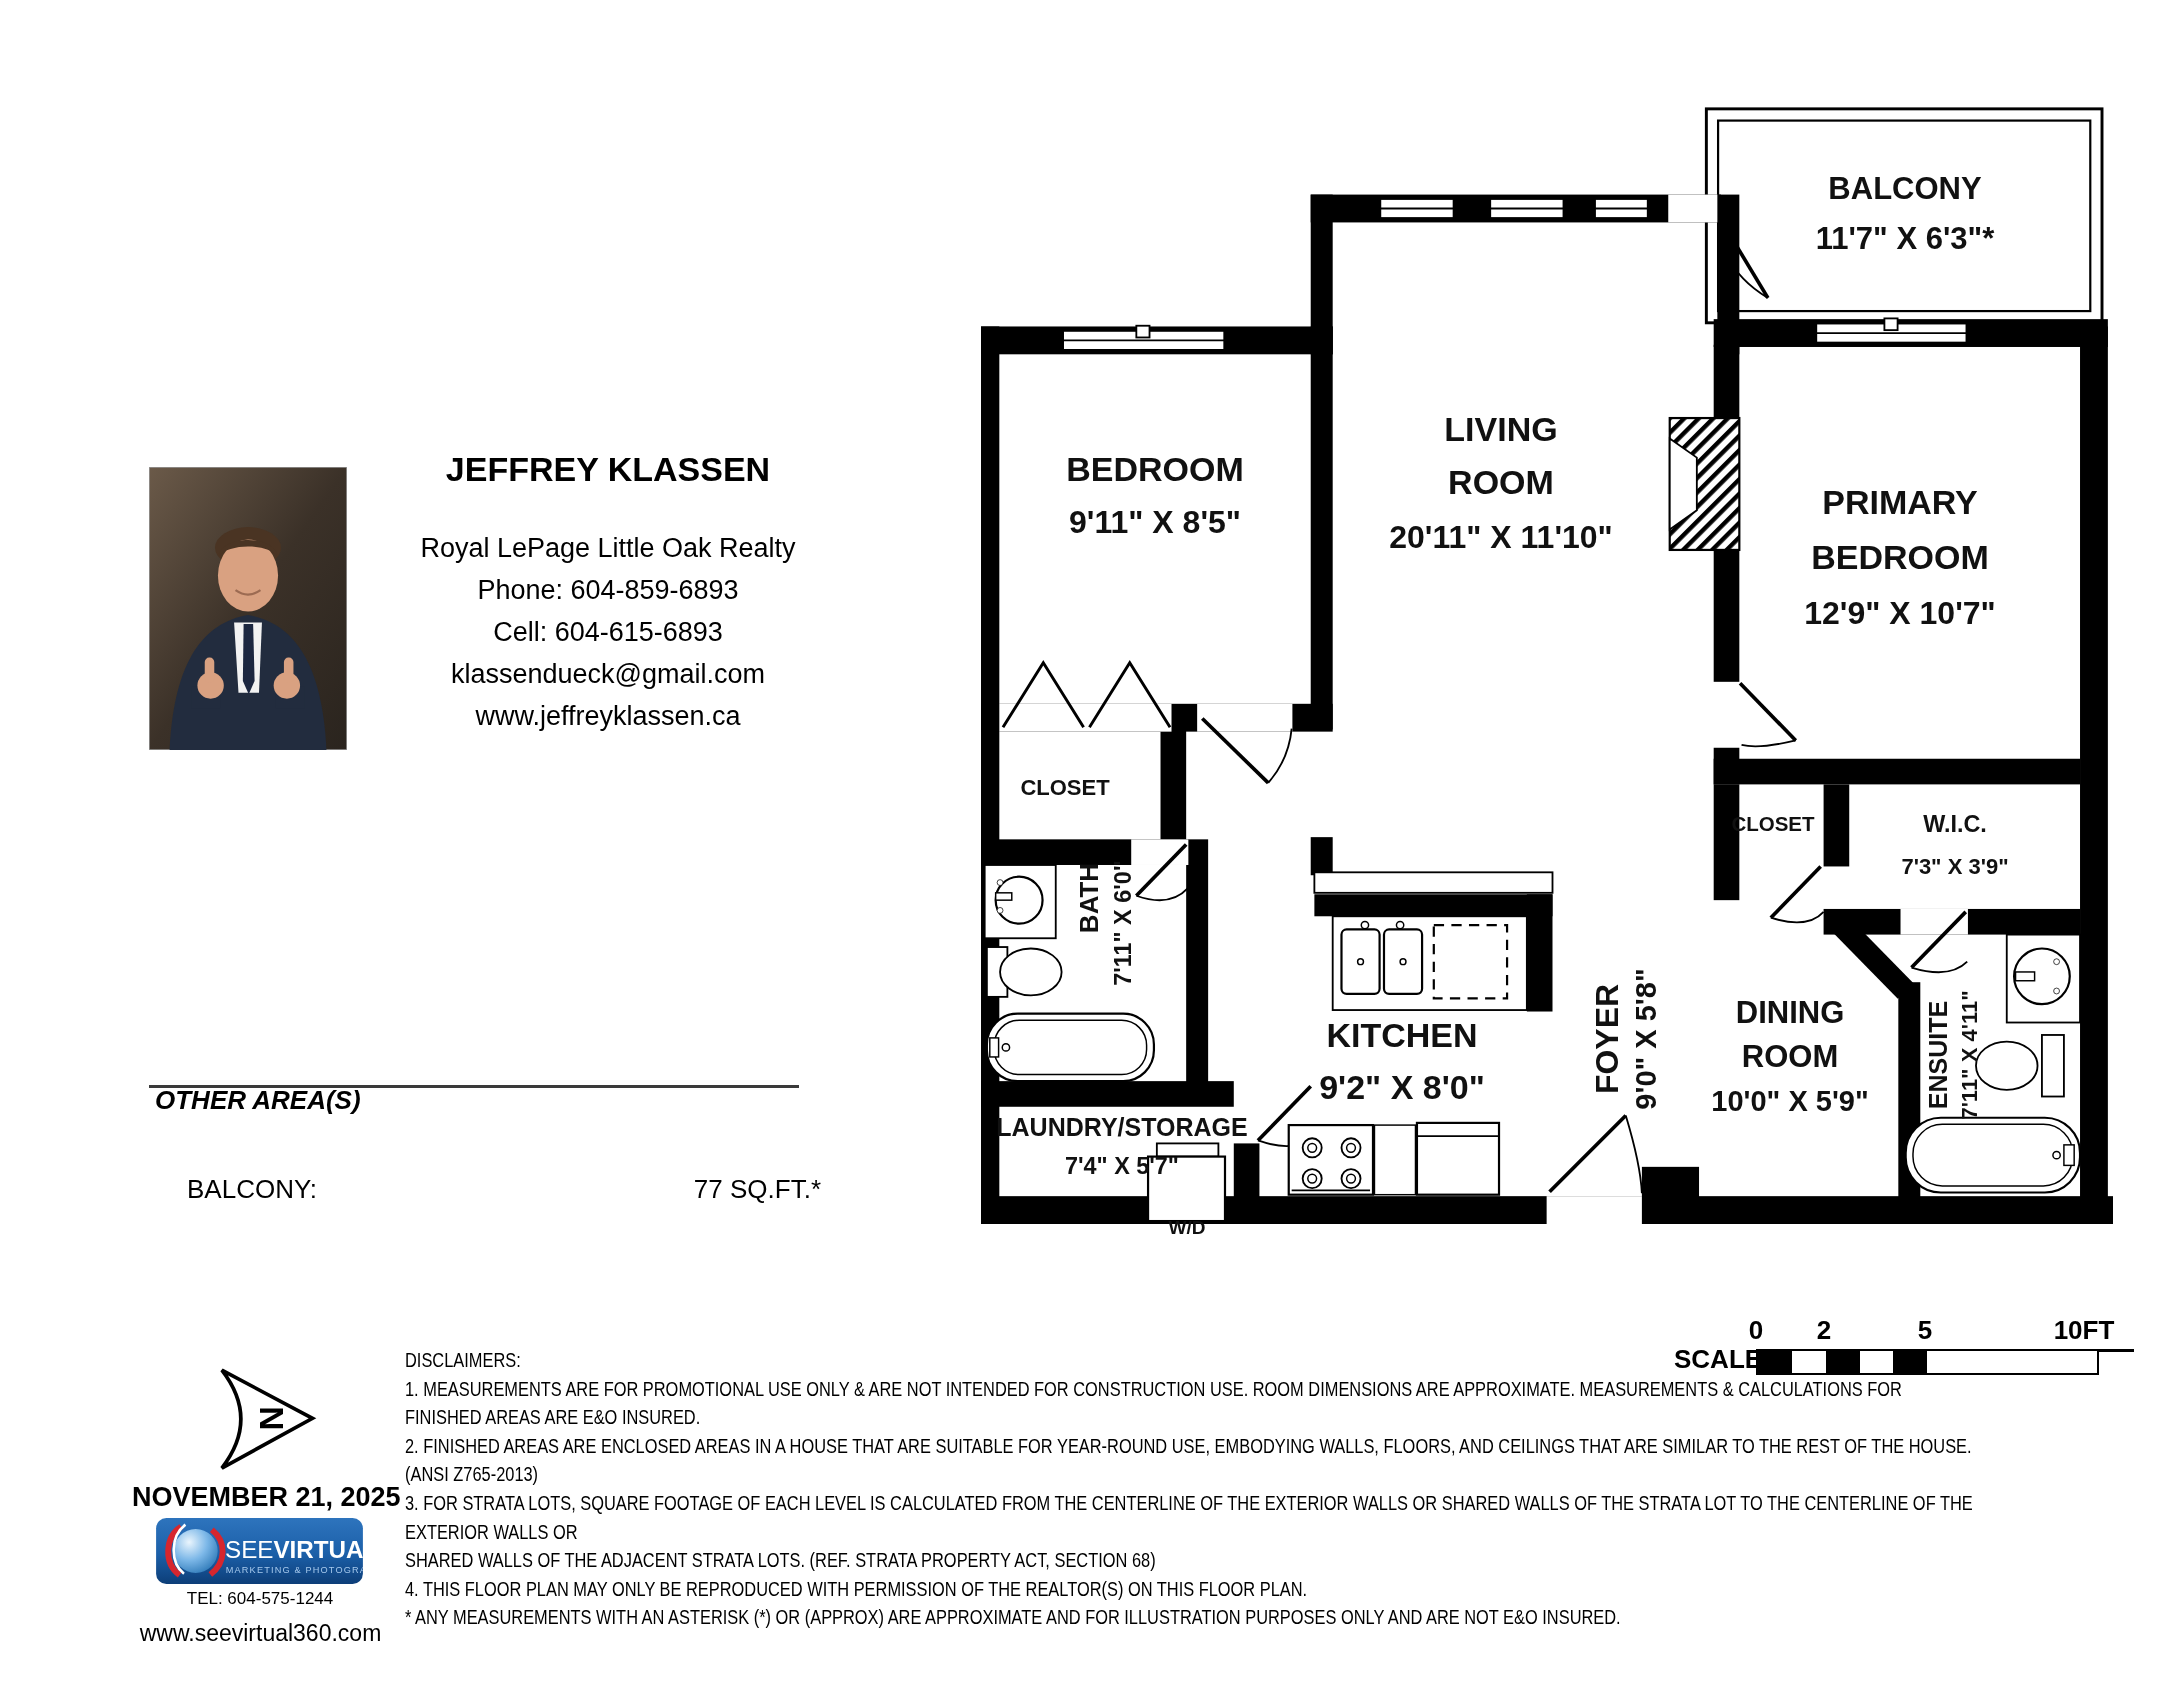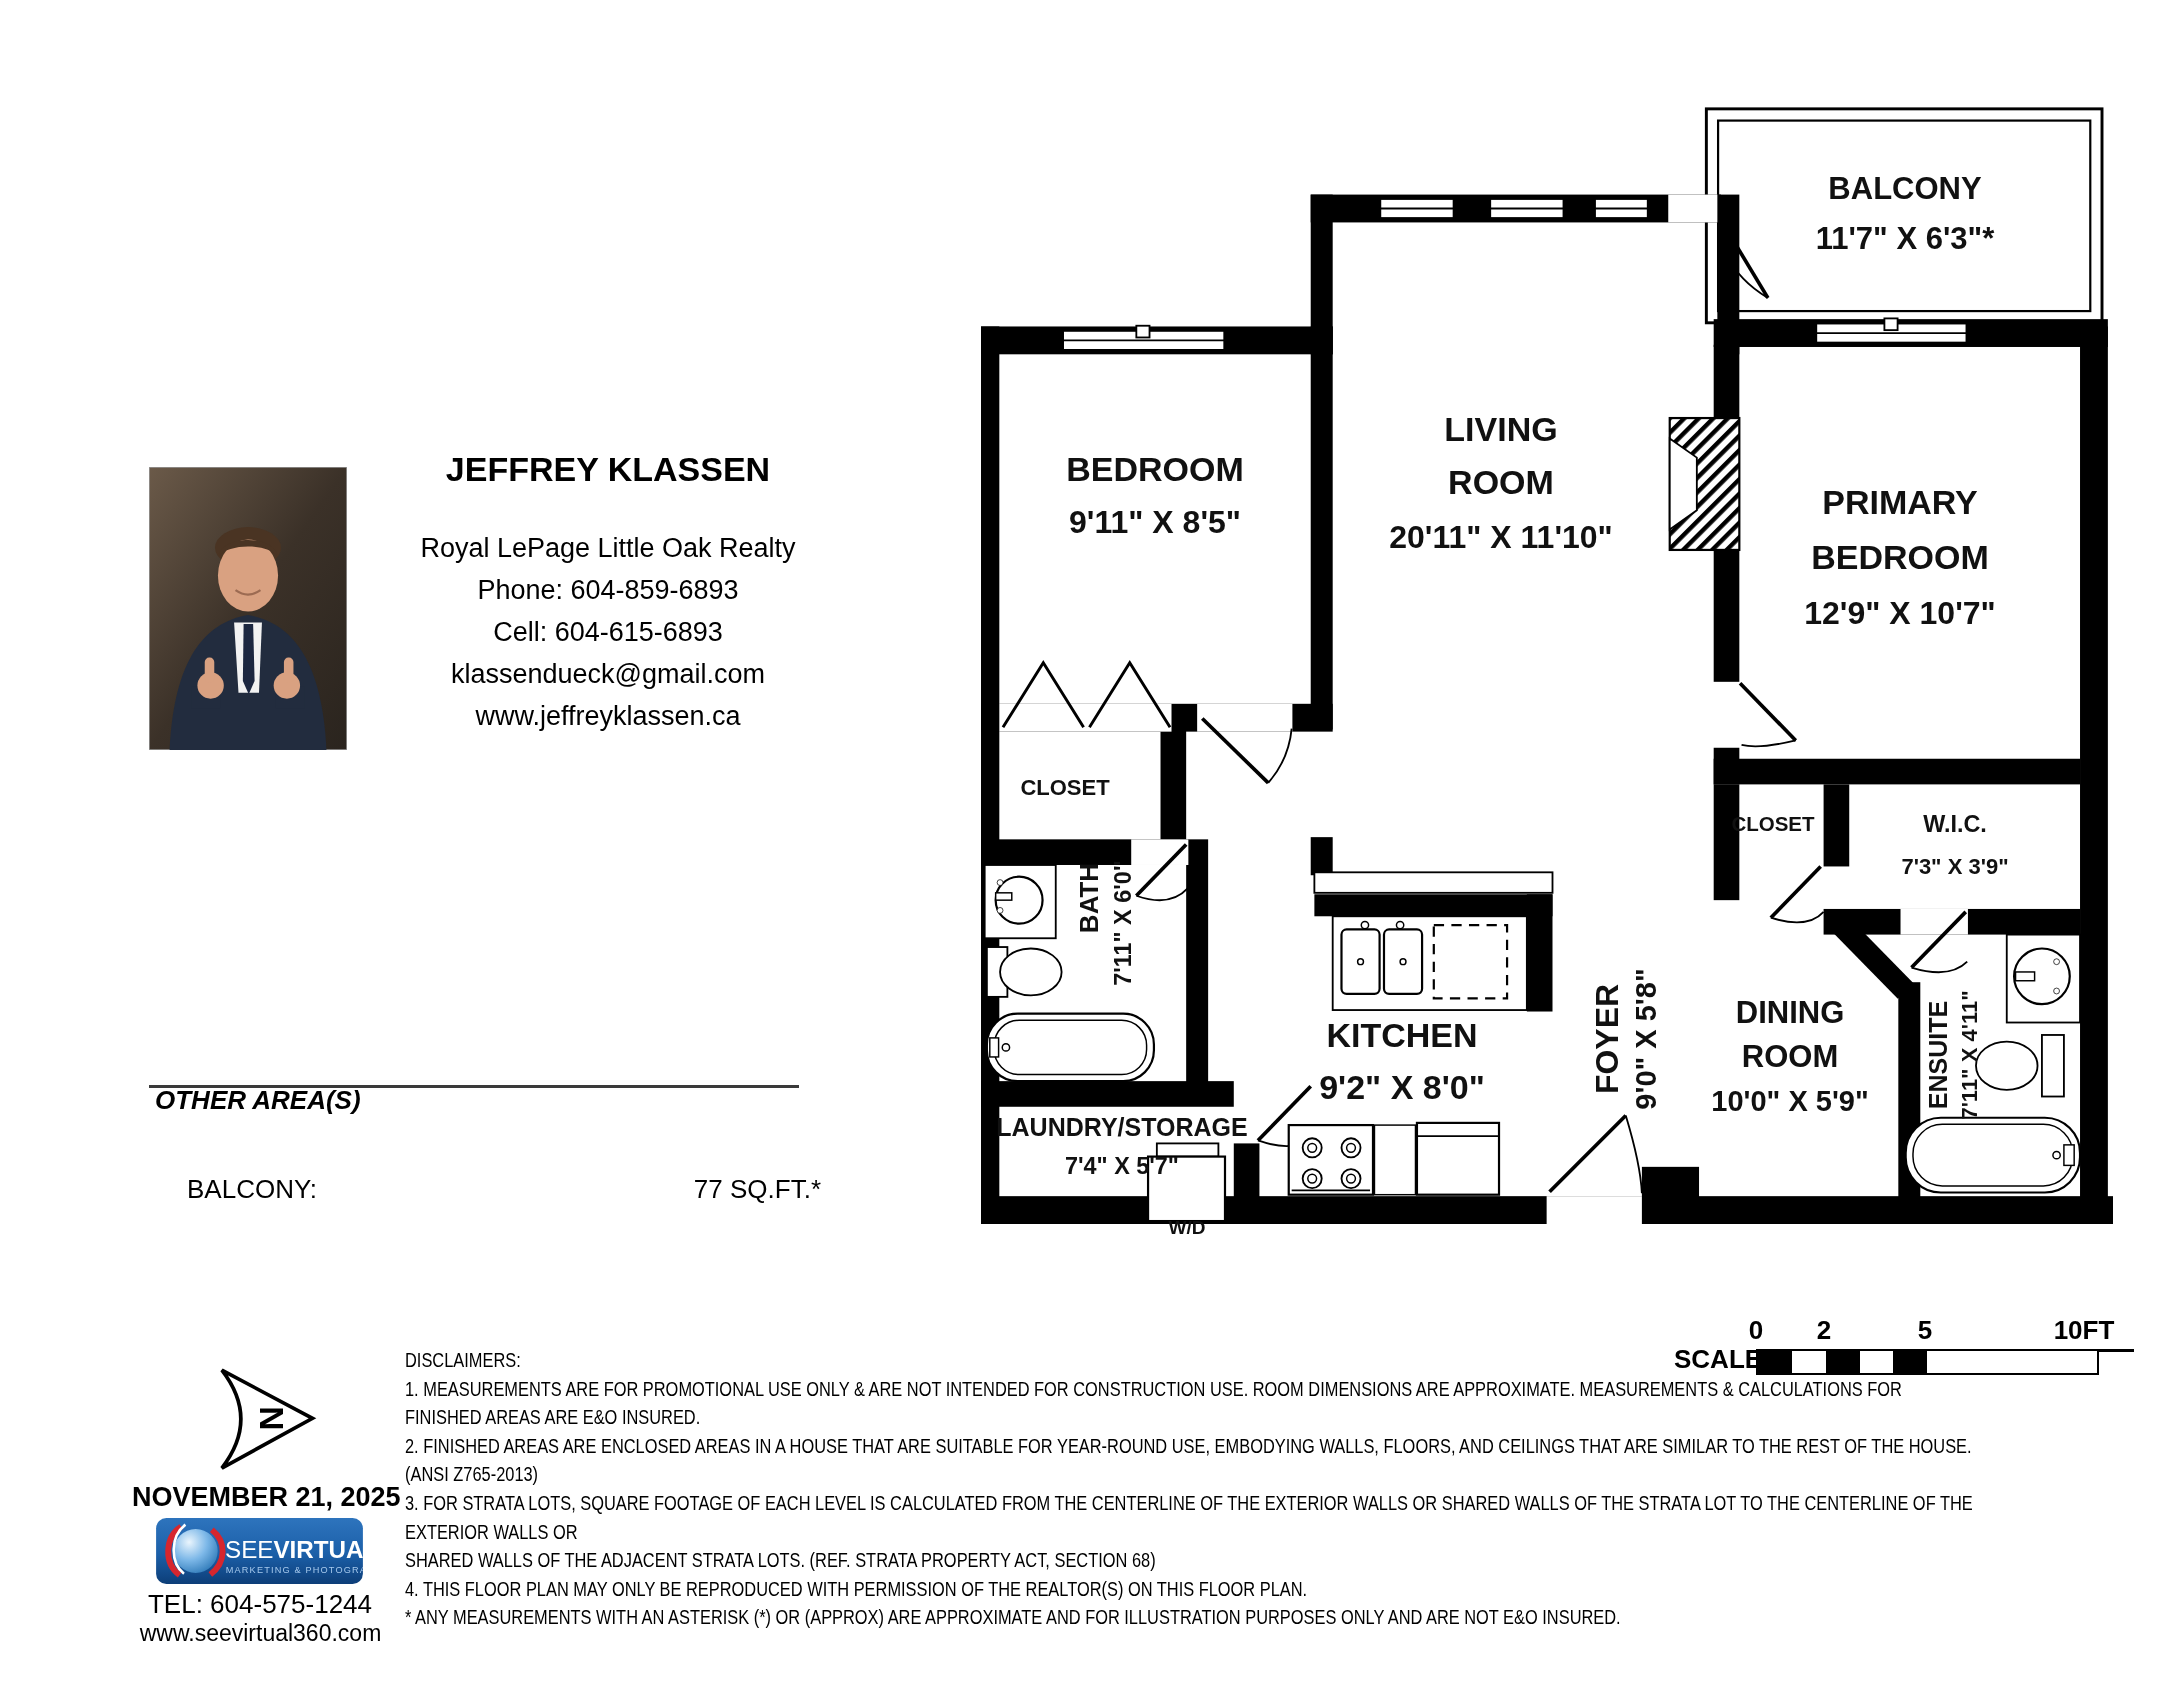--- a/index.html
+++ b/index.html
@@ -33,21 +33,21 @@
   .scalebar .cap { position:absolute; left:0; top:29px; font-size:26px; font-weight:bold; }
   .scalebar .num { position:absolute; top:0px; font-size:26px; font-weight:bold; transform:translateX(-50%); }
   .barbox { position:absolute; left:82px; top:34px; width:339px; height:22px; border:2.2px solid #000; }
   .barbox .seg { position:absolute; top:0; height:100%; }
   .bartail { position:absolute; left:423px; top:34px; width:37px; height:2.9px; background:#000; }
 
   
   .north { left:216px; top:1361px; }
   .date { left:132px; top:1482px; width:256px; text-align:center; font-size:27px; font-weight:700; white-space:nowrap; }
   .logo { left:156px; top:1518px; }
-  .tel  { left:132px; top:1589px; width:256px; text-align:center; font-size:26px; white-space:nowrap; }
+  .tel  { left:132px; top:1589px; width:256px; text-align:center; font-size:17px; white-space:nowrap; }
   .site { left:123px; top:1620px; width:275px; text-align:center; font-size:23px; white-space:nowrap; }
 
   
   .disclaimers { left:405px; top:1346px; width:1758px; font-size:20.5px; line-height:28.6px;
                  transform:scaleX(0.80); transform-origin:left top; }
   .disclaimers div { white-space:nowrap; }
 </style>
 </head>
 <body>
 

